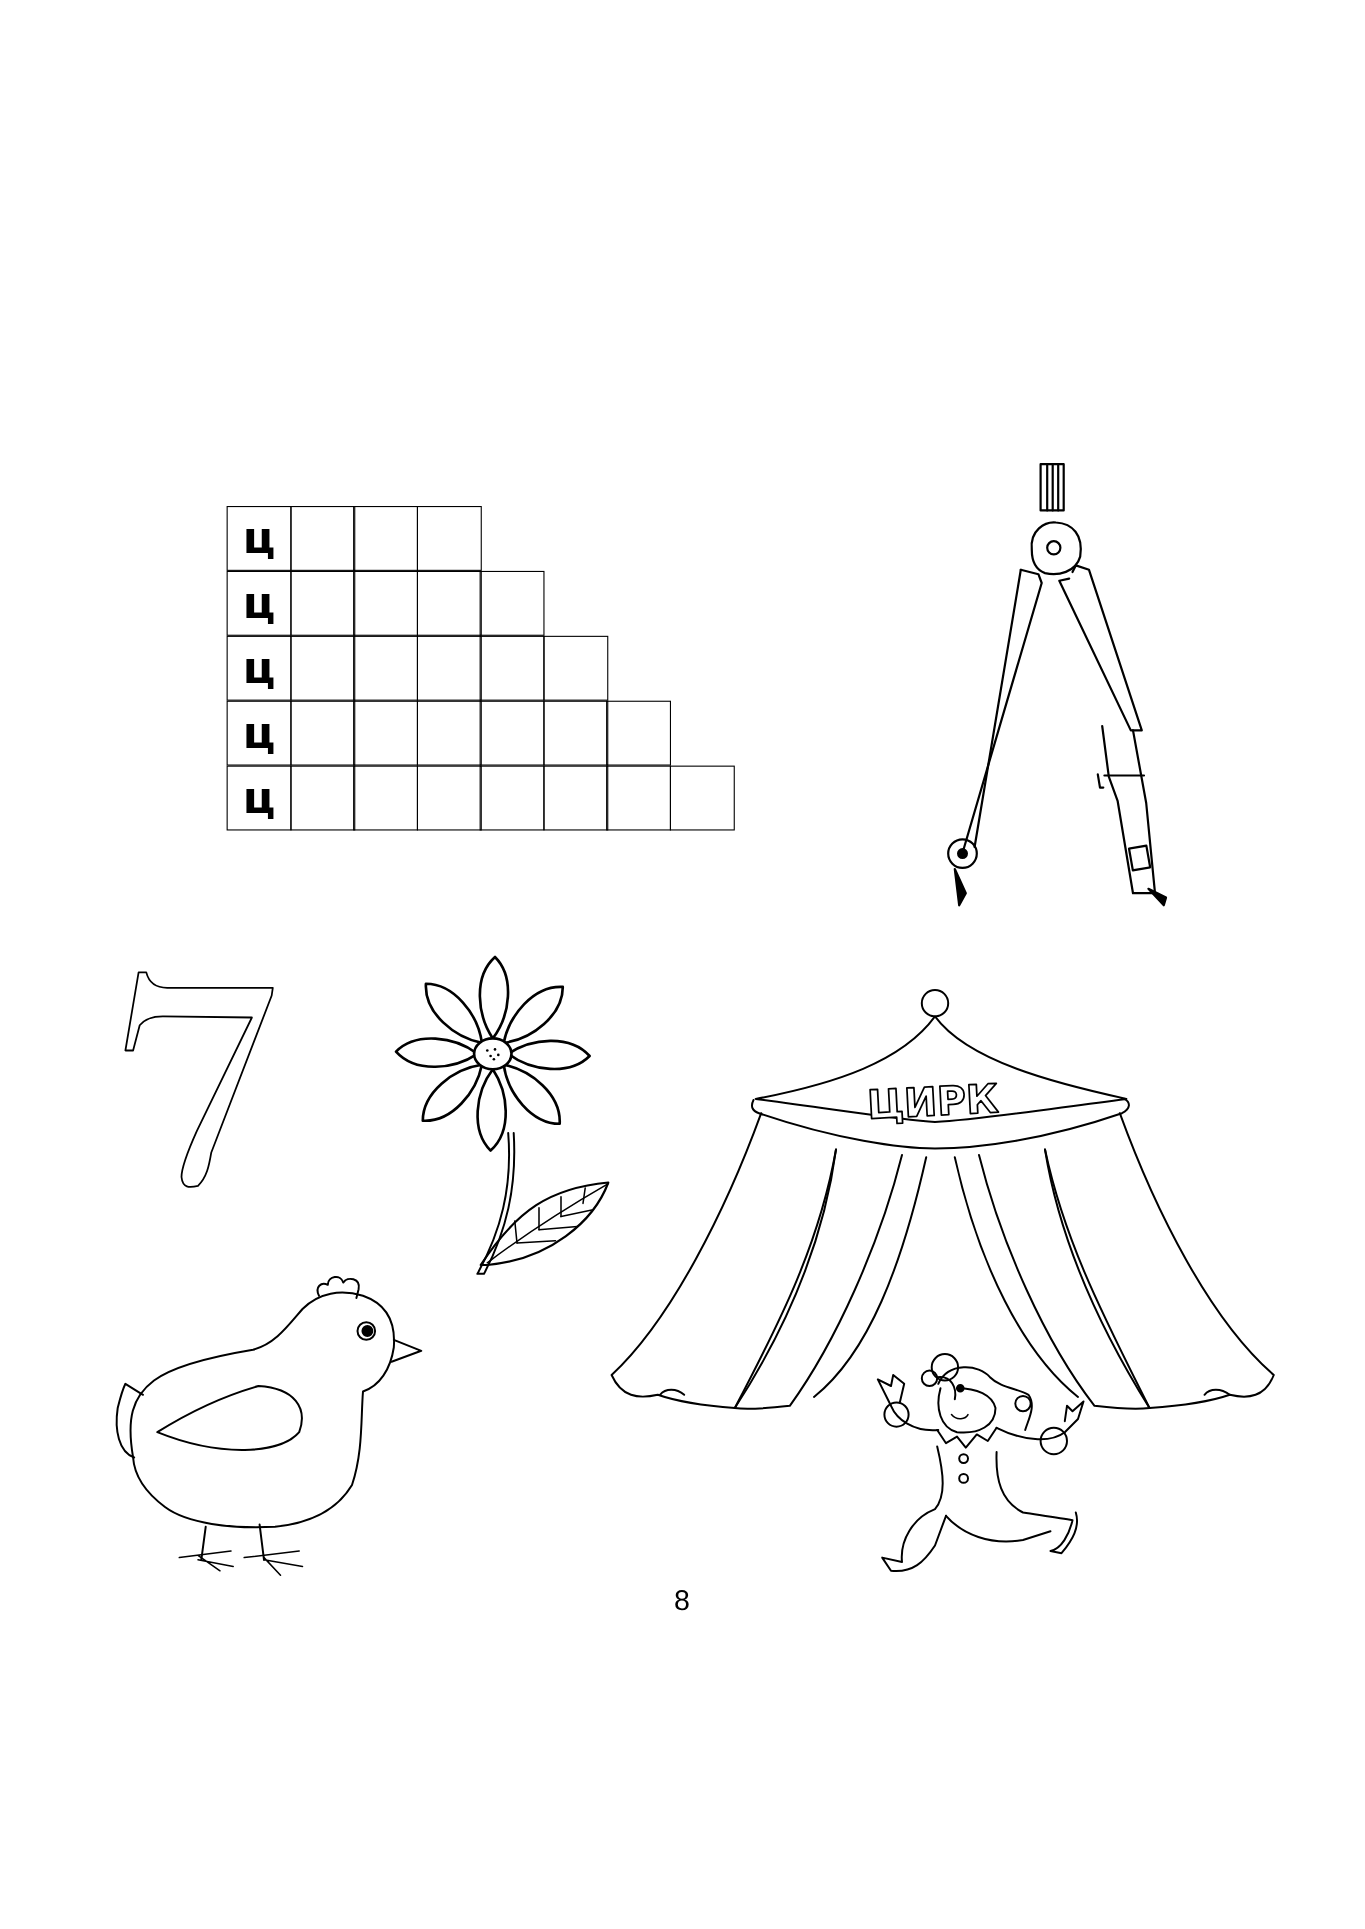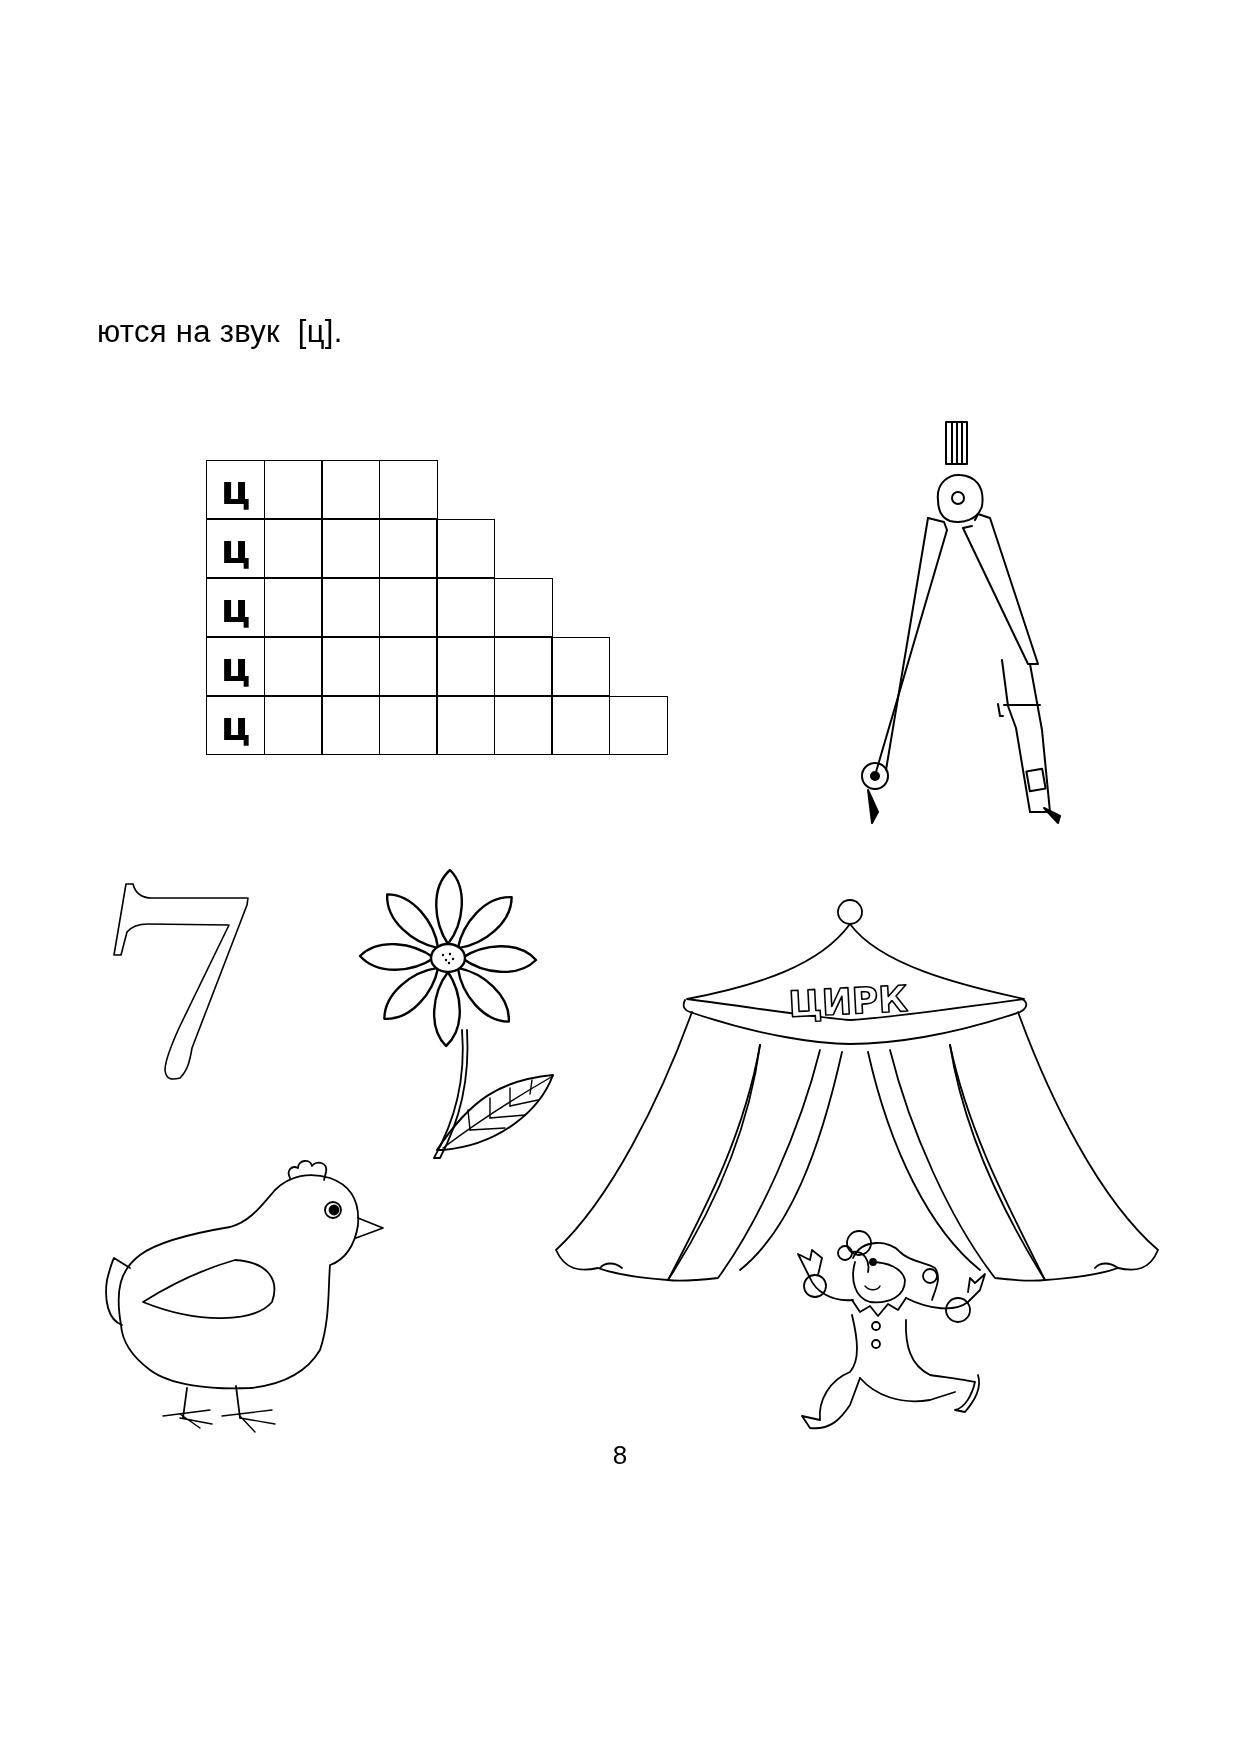--- a/index.html
+++ b/index.html
@@ -17,21 +17,20 @@
              display: flex; align-items: center; justify-content: center;
              font-family: "DejaVu Sans", sans-serif; font-size: 40px; font-weight: bold; }
   .pics { position: absolute; left: 0; top: 0; width: 1241px; height: 1754px; pointer-events: none; }
   .page-number { position: absolute; left: 600px; top: 1440px; width: 40px; text-align: center;
                  font-size: 26px; }
 </style>
 </head>
 <body>
 
 <div class="instruction">
-  <div class="line2">ются на звук  [ц].</div>
 </div>
 
 <div class="crossword">
   <div class="cw-row">
     <div class="cw-cell">ц</div>
     <div class="cw-cell"></div>
     <div class="cw-cell"></div>
     <div class="cw-cell"></div>
   </div>
   <div class="cw-row">

